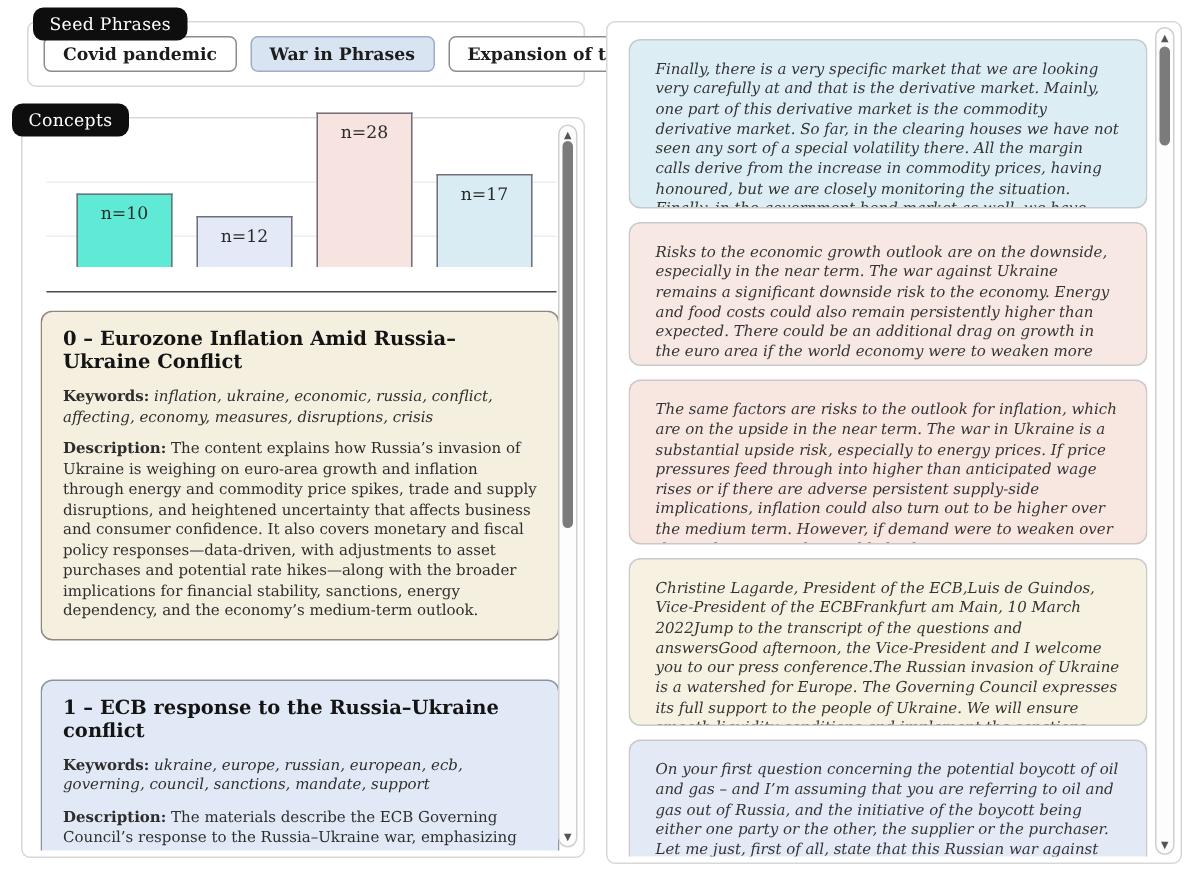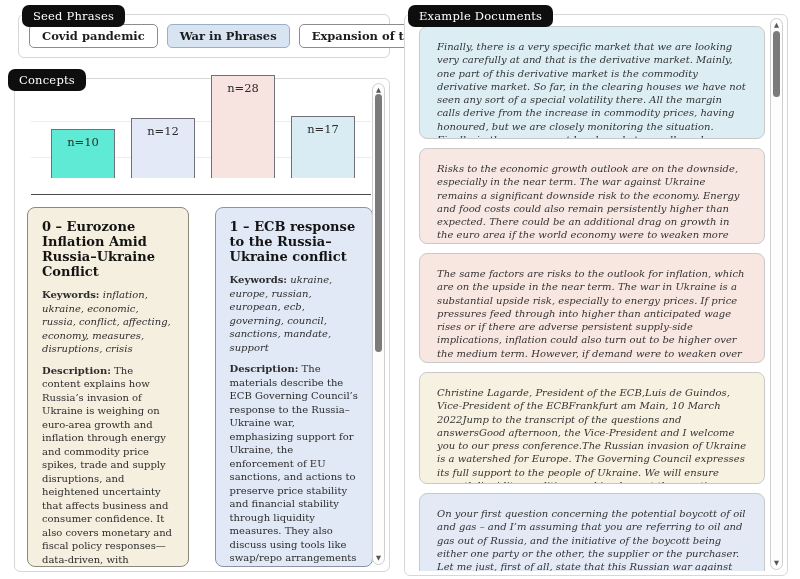--- a/index.html
+++ b/index.html
@@ -26,21 +26,21 @@
 
   .chart { position:absolute; left:16px; top:4px; width:340px; height:112px;
     border-bottom:1.5px solid #4a4a4a; }
   .gridline { position:absolute; left:0; right:0; height:1px; background:#ededed; }
   .bar { position:absolute; bottom:16px; width:64px; border:1px solid #70707a;
     border-bottom:none; cursor:pointer; }
   .bar-label { position:absolute; top:5px; left:0; right:0; text-align:center;
     font-size:11.5px; color:#2b2b2b; font-style:normal; }
 
   .cards { position:absolute; left:12px; top:128px; width:346px; bottom:4px;
-    display:flex; flex-direction:row; gap:26px; overflow:hidden; }
+    display:flex; flex-direction:column; gap:26px; overflow:hidden; }
   .concept-card { border:1px solid #8a8a8a; border-radius:8px; padding:11px 14px; }
   .concept-card.c0 { border-color:#8d887b; }
   .concept-card.c1 { border-color:#8d93a5; }
   .concept-title { font-size:13px; font-weight:700; color:#141414; margin-bottom:9px; }
   .concept-para { font-size:10px; line-height:13.5px; color:#2d2d2d; }
   .concept-para + .concept-para { margin-top:8px; }
   .plabel { font-weight:700; font-style:normal; }
   .kw-val { font-style:italic; }
 
   .docs { position:absolute; left:14px; top:11px; width:346px; bottom:4px;
@@ -82,21 +82,21 @@
 
   <div class="pill pill-concepts">Concepts</div>
   <div class="panel panel-concepts">
 
     <div class="chart">
       <div class="gridline" style="bottom:36px"></div>
       <div class="gridline" style="bottom:72px"></div>
       <div class="bar" style="left: 20px; background-color: #5eead4; height: 49px;">
         <span class="bar-label">n=10</span>
       </div>
-      <div class="bar" style="left: 100px; background-color: rgb(227, 233, 247); height: 60px;">
+      <div class="bar" style="left: 100px; background-color: rgb(227, 233, 247); height: 34px;">
         <span class="bar-label">n=12</span>
       </div>
       <div class="bar" style="left: 180px; background-color: rgb(247, 227, 224); height: 103px;">
         <span class="bar-label">n=28</span>
       </div>
       <div class="bar" style="left: 260px; background-color: rgb(217, 236, 244); height: 62px; padding-left: 33px;">
         <span class="bar-label">n=17</span>
       </div>
     </div>
 
@@ -113,21 +113,20 @@
       </div>
     </div>
 
     <div class="scrollbar sb-left">
       <div class="sb-arrow up">▲</div>
       <div class="sb-thumb"></div>
       <div class="sb-arrow down">▼</div>
     </div>
   </div>
 
-  <div class="pill pill-docs">Example Documents</div>
   <div class="panel panel-docs">
     <div class="docs">
       <div class="doc-card doc-0" style="background-color: rgb(220, 237, 244);"><span>Finally, there is a very specific market that we are looking very carefully at and that is the derivative market. Mainly, one part of this derivative market is the commodity derivative market. So far, in the clearing houses we have not seen any sort of a special volatility there. All the margin calls derive from the increase in commodity prices, having honoured, but we are closely monitoring the situation. Finally, in the government bond market as well, we have seen ups and downs in terms of nominal yields, but the spreads have been quite contained. So the conclusion is: Russia is important in terms of</span></div>
       <div class="doc-card doc-1" style="background-color: rgb(248, 232, 227);"><span>Risks to the economic growth outlook are on the downside, especially in the near term. The war against Ukraine remains a significant downside risk to the economy. Energy and food costs could also remain persistently higher than expected. There could be an additional drag on growth in the euro area if the world economy were to weaken more sharply than we expect.</span></div>
       <div class="doc-card doc-2" style="background-color: rgb(248, 230, 225);"><span>The same factors are risks to the outlook for inflation, which are on the upside in the near term. The war in Ukraine is a substantial upside risk, especially to energy prices. If price pressures feed through into higher than anticipated wage rises or if there are adverse persistent supply-side implications, inflation could also turn out to be higher over the medium term. However, if demand were to weaken over the medium term, this could also lower pressures on prices.</span></div>
       <div class="doc-card doc-3" style="background-color: rgb(246, 241, 225);"><span>Christine Lagarde, President of the ECB,Luis de Guindos, Vice-President of the ECBFrankfurt am Main, 10 March 2022Jump to the transcript of the questions and answersGood afternoon, the Vice-President and I welcome you to our press conference.The Russian invasion of Ukraine is a watershed for Europe. The Governing Council expresses its full support to the people of Ukraine. We will ensure smooth liquidity conditions and implement the sanctions decided by the European Union and European governments. We will take whatever action is needed to fulfil the ECB’s mandate to pursue price</span></div>
       <div class="doc-card doc-4" style="background-color: rgb(227, 233, 245);"><span>On your first question concerning the potential boycott of oil and gas – and I’m assuming that you are referring to oil and gas out of Russia, and the initiative of the boycott being either one party or the other, the supplier or the purchaser. Let me just, first of all, state that this Russian war against Ukraine is not just causing economic problems; it is causing a huge humanitarian crisis, massive economic damage, and a humanitarian crisis which goes beyond Ukraine and Europe granted the right</span></div>
     </div>
 
     <div class="scrollbar sb-right">

